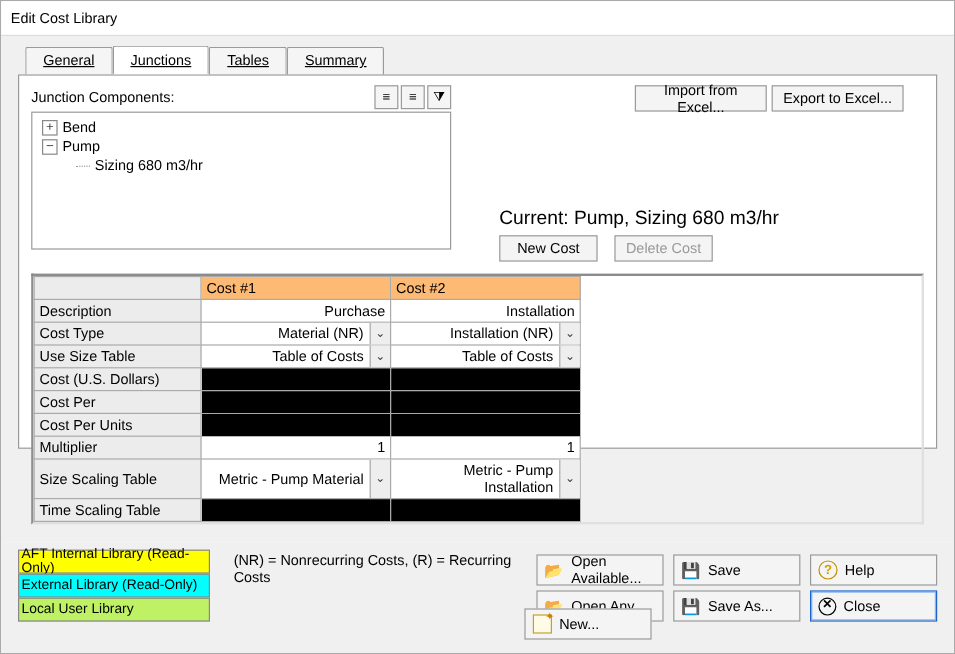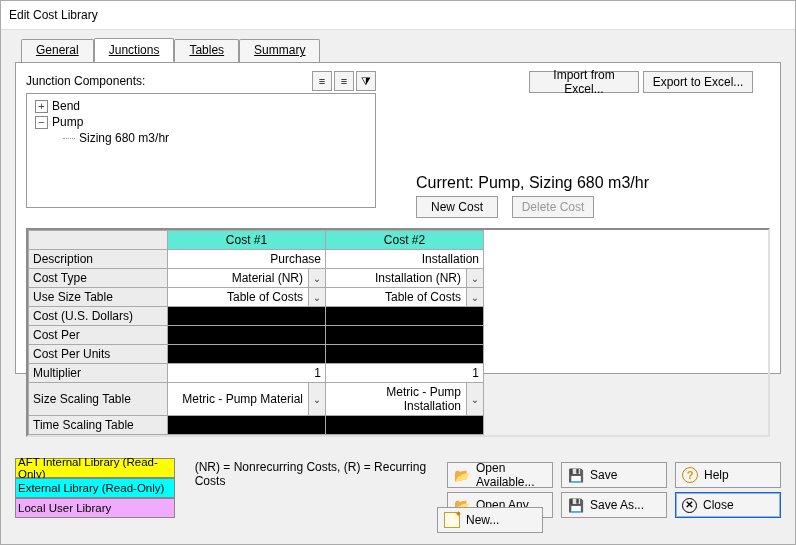--- a/index.html
+++ b/index.html
@@ -184,23 +184,23 @@
     background: #fff;
   }
   table.grid th, table.grid td {
     border: 1px solid #aaa;
     padding: 2px 4px;
     height: 18px;
     box-sizing: border-box;
     background-clip: padding-box;
   }
   table.grid th {
-    background: #5eead4;
+    background: #fdba74;
     font-weight: normal;
-    text-align: center;
+    text-align: left;
   }
   table.grid .rowhdr {
     background: #ececec;
     width: 139px;
     text-align: left;
   }
   table.grid .valcell {
     text-align: right;
     position: relative;
     padding-right: 4px;
@@ -237,21 +237,21 @@
   .legend-item {
     border: 1px solid #888;
     padding: 1px 2px;
     font-size: 11.5px;
     height: 16px;
     display: flex;
     align-items: center;
   }
   .legend-1 { background: #ffff00; }
   .legend-2 { background: #00ffff; }
-  .legend-3 { background: #f0abfc; }
+  .legend-3 { background: #bef264; }
   .nr-r {
     margin-left: 20px;
     font-size: 12px;
     align-self: flex-start;
     margin-top: 2px;
   }
   .bottom-btns {
     margin-left: auto;
     display: grid;
     grid-template-columns: repeat(3, 106px);

